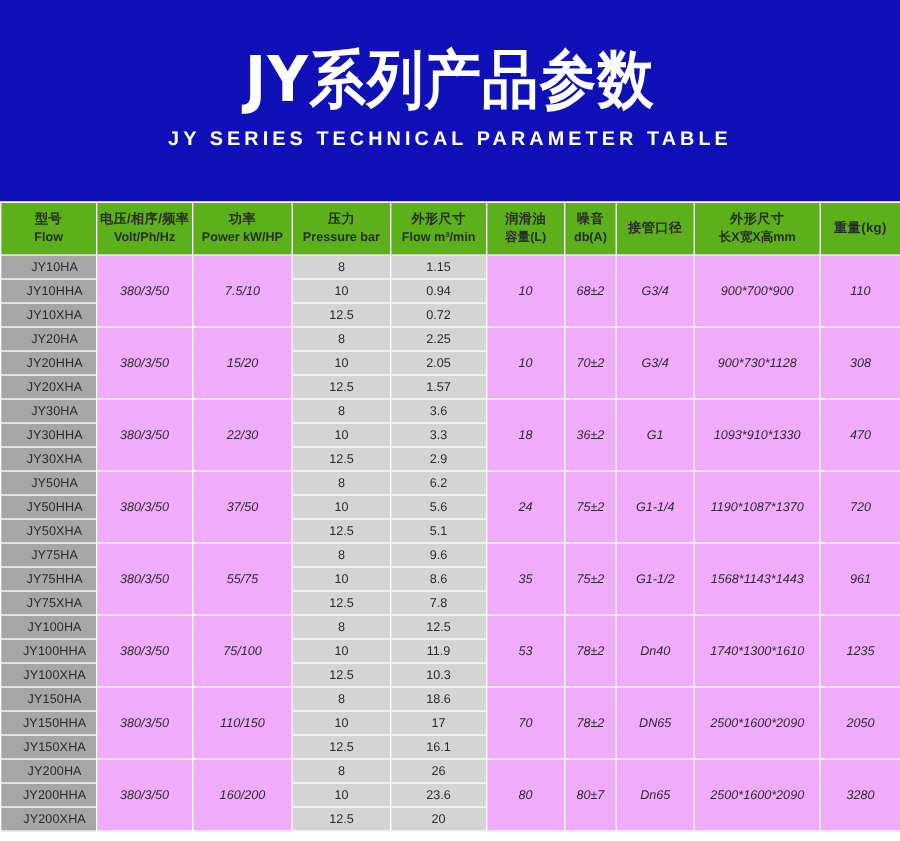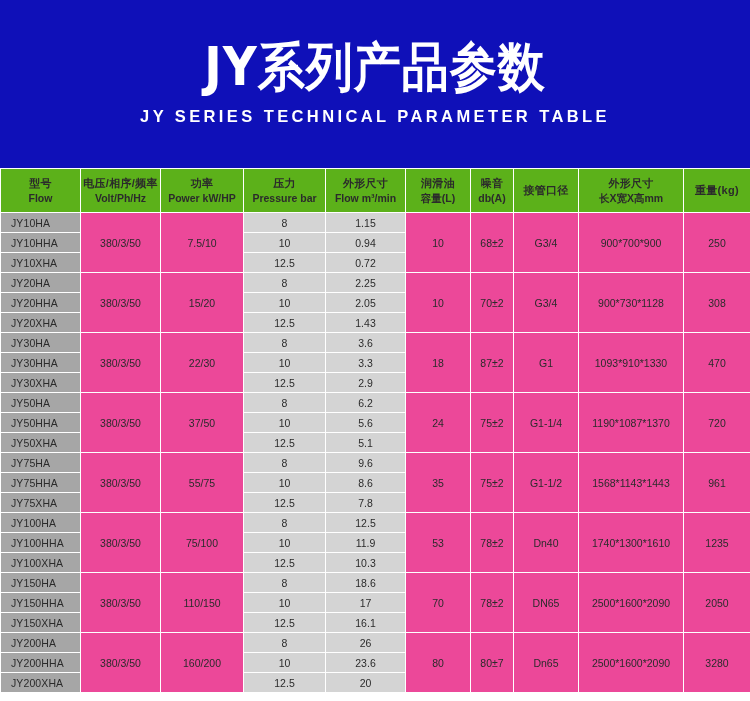--- a/index.html
+++ b/index.html
@@ -102,28 +102,29 @@
     letter-spacing: 0;
   }
   tbody td {
     height: 19px;
     background: #d4d4d4;
     font-size: 10.5px;
     border: 1px solid #ffffff;
   }
   tbody td.model {
     background: #a6a6a6;
-    text-align: left;
+    text-align: center;
     padding-left: 10px;
     font-size: 10.5px;
     color: #2b2b2b;
     letter-spacing: 0.1px;
   }
   tbody td.merged {
-    background: #ec4899;
+    background: #f0abfc;
+    font-style: italic;
   }
 
   
   .footer-note {
     box-sizing: border-box;
     width: 750px;
     padding: 10px 0 0 10px;
     font-size: 11.5px;
     color: #555555;
     background: #ffffff;
@@ -201,21 +202,21 @@
           <tr>
             <td class="model">JY10HA</td>
             <td class="merged" rowspan="3">380/3/50</td>
             <td class="merged" rowspan="3">7.5/10</td>
             <td>8</td>
             <td>1.15</td>
             <td class="merged" rowspan="3">10</td>
             <td class="merged" rowspan="3">68±2</td>
             <td class="merged" rowspan="3">G3/4</td>
             <td class="merged" rowspan="3">900*700*900</td>
-            <td class="merged" rowspan="3">250</td>
+            <td class="merged" rowspan="3">110</td>
           </tr>
           <tr>
             <td class="model">JY10HHA</td>
             <td>10</td>
             <td>0.94</td>
           </tr>
           <tr>
             <td class="model">JY10XHA</td>
             <td>12.5</td>
             <td>0.72</td>
@@ -233,30 +234,30 @@
             <td class="merged" rowspan="3">308</td>
           </tr>
           <tr>
             <td class="model">JY20HHA</td>
             <td>10</td>
             <td>2.05</td>
           </tr>
           <tr>
             <td class="model">JY20XHA</td>
             <td>12.5</td>
-            <td>1.43</td>
+            <td>1.57</td>
           </tr>
           <tr>
             <td class="model">JY30HA</td>
             <td class="merged" rowspan="3">380/3/50</td>
             <td class="merged" rowspan="3">22/30</td>
             <td>8</td>
             <td>3.6</td>
             <td class="merged" rowspan="3">18</td>
-            <td class="merged" rowspan="3">87±2</td>
+            <td class="merged" rowspan="3">36±2</td>
             <td class="merged" rowspan="3">G1</td>
             <td class="merged" rowspan="3">1093*910*1330</td>
             <td class="merged" rowspan="3">470</td>
           </tr>
           <tr>
             <td class="model">JY30HHA</td>
             <td>10</td>
             <td>3.3</td>
           </tr>
           <tr>

